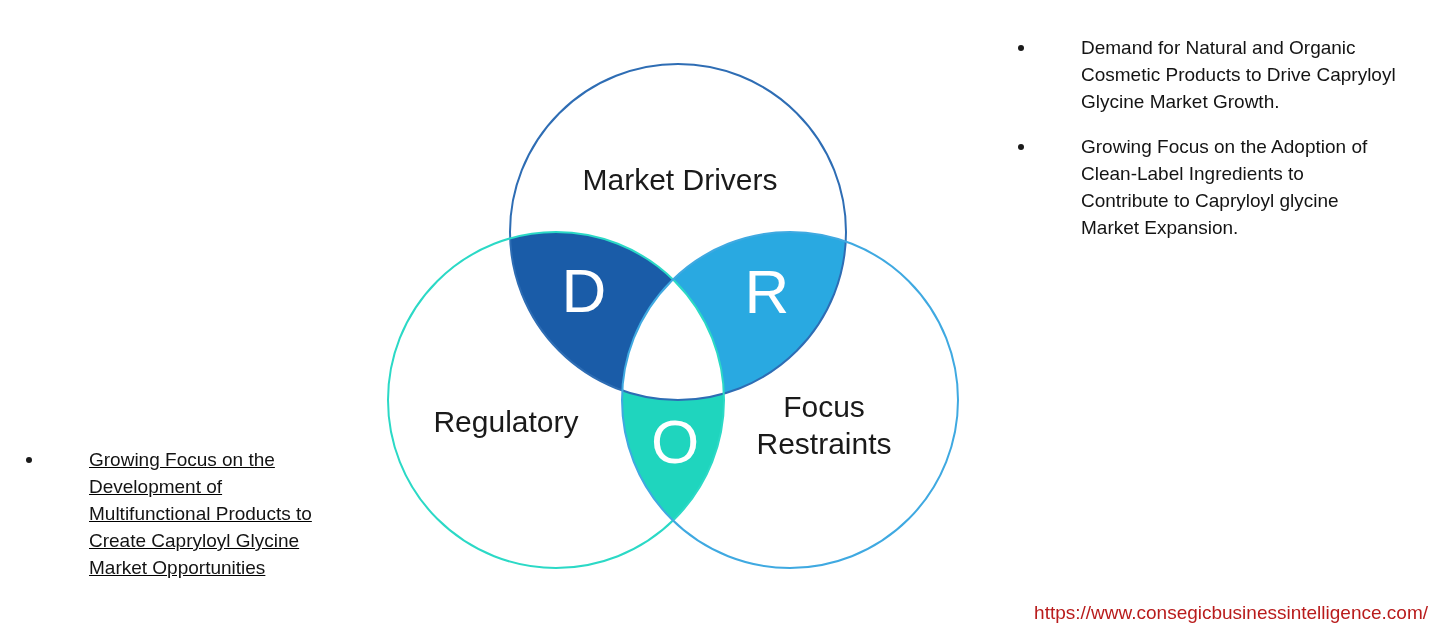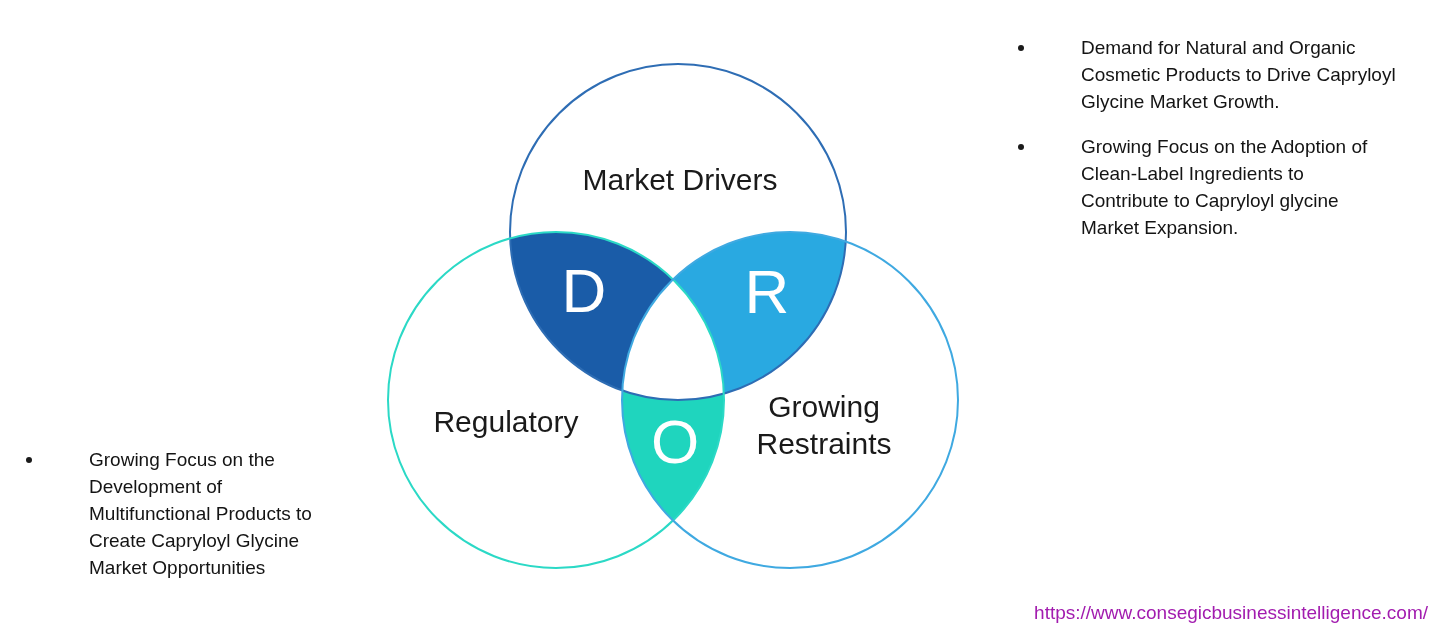--- a/index.html
+++ b/index.html
@@ -61,21 +61,21 @@
     margin-right: 13px;
   }
   .bullet-text {
     color: #141414;
     font-size: 19px;
     line-height: 27px;
     white-space: pre-line;
   }
 
   .source-url {
-    color: #a21caf;
+    color: #b91c1c;
     font-size: 19px;
     white-space: nowrap;
   }
 </style>
 </head>
 <body>
 
 <div class="page">
 
   <svg class="venn-svg" width="1453" height="643" viewBox="0 0 1453 643">
@@ -108,21 +108,21 @@
 
     <circle cx="678" cy="232" r="168" fill="none" stroke-width="2" stroke="#2e6db4"></circle>
     <circle cx="556" cy="400" r="168" fill="none" stroke-width="2" stroke="#2bd9c6"></circle>
     <circle cx="790" cy="400" r="168" fill="none" stroke-width="2" stroke="#3fa9e1"></circle>
   </svg>
 
   <div class="abs venn-label" style="left:580px; top:137px; width:200px;margin-top:24px;">Market Drivers</div>
 
   <div class="abs venn-label" style="left:396px; top:403px; width:220px;">Regulatory</div>
 
-  <div class="abs venn-label" style="left:724px; top:388px; width:200px;">Growing Restraints</div>
+  <div class="abs venn-label" style="left:724px; top:388px; width:200px;">Focus Restraints</div>
 
   <div class="abs venn-letter" style="left:544px; top:256px; width:80px; height:70px;">D</div>
 
   <div class="abs venn-letter" style="left:727px; top:257px; width:80px; height:70px;">R</div>
 
   <div class="abs venn-letter" style="left:635px; top:407px; width:80px; height:70px;">O</div>
 
   <ul class="bullet-list abs" style="left:1014px; top:34px; width:405px;">
     <li class="bullet-item">
       <span class="bullet-dot"></span>
@@ -132,21 +132,21 @@
     </li>
     <li class="bullet-item">
       <span class="bullet-dot"></span>
       <span class="bullet-text">Growing Focus on the Adoption of
 Clean-Label Ingredients to
 Contribute to Capryloyl glycine
 Market Expansion.</span>
     </li>
   </ul>
 
-  <ul class="bullet-list abs" style="left:22px; top:446px; width:330px;">
+  <ul class="bullet-list abs" style="left:22px; top:446px; width:330px;text-decoration:underline;">
     <li class="bullet-item">
       <span class="bullet-dot"></span>
       <span class="bullet-text">Growing Focus on the
 Development of
 Multifunctional Products to
 Create Capryloyl Glycine
 Market Opportunities</span>
     </li>
   </ul>
 

